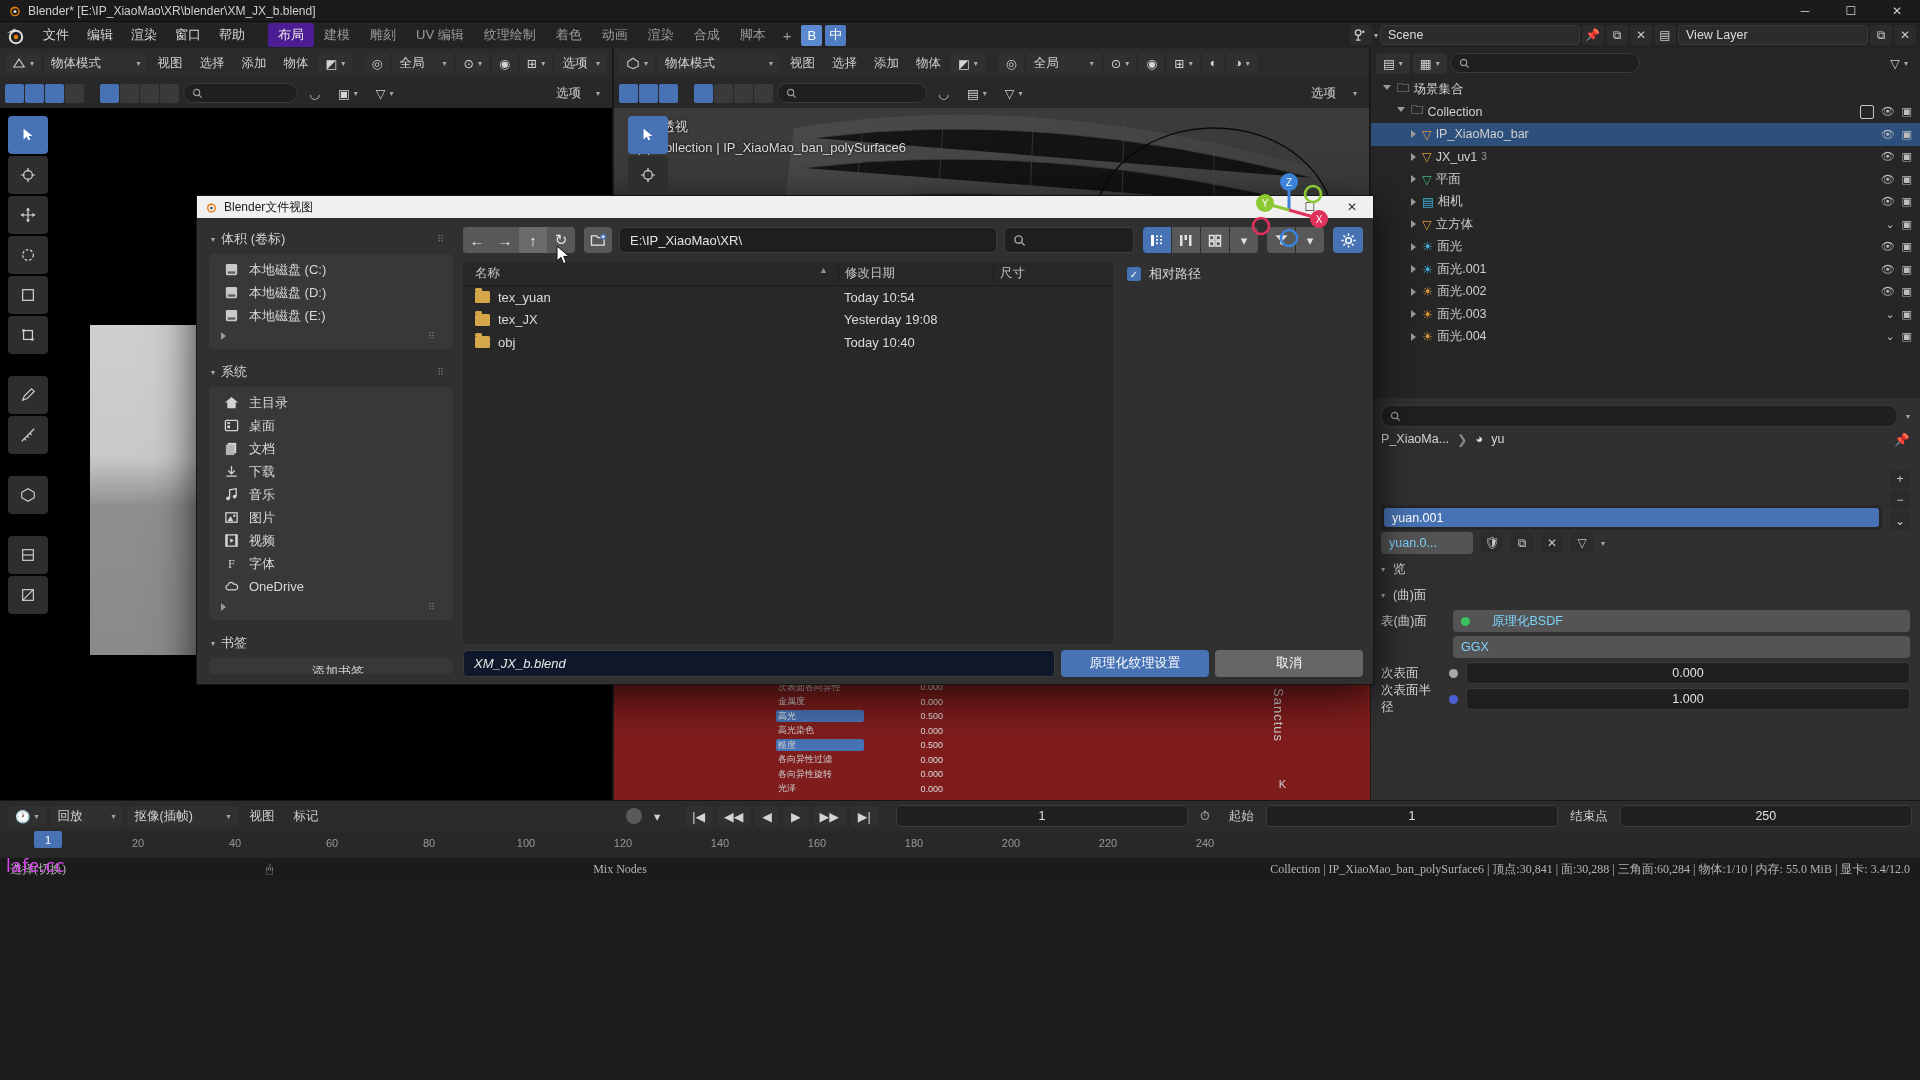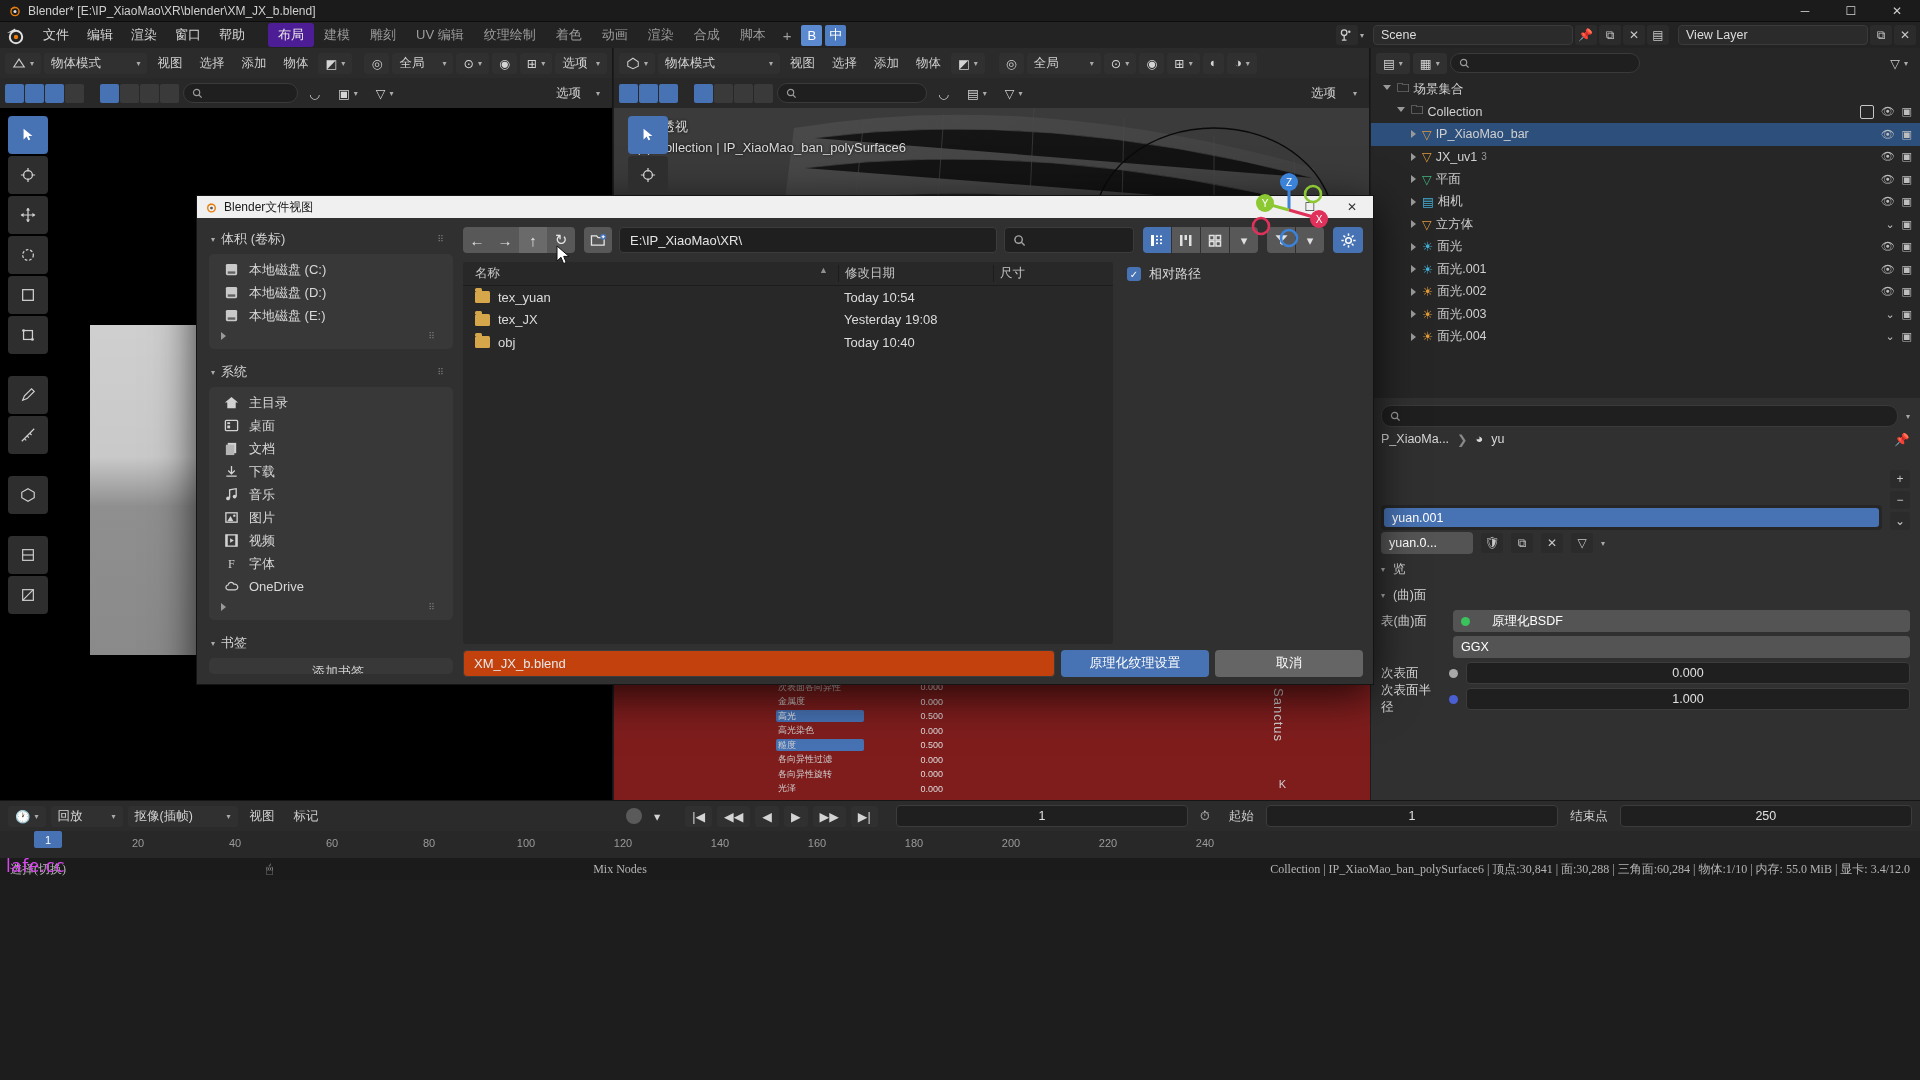--- a/index.html
+++ b/index.html
@@ -30,21 +30,21 @@
   .ws-plus{ padding:3px 7px; color:#a0a0a0; font-size:15px; }
   .ime-box{ width:21px; height:21px; background:#4f7dc4; color:#fff; font-size:13px;
     display:flex; align-items:center; justify-content:center; margin-left:3px;
     border-radius:2px; }
   .ime-box.b{ background:#5b8ad0; }
 
   #topbar-right{ position:absolute; right:0; top:22px; height:26px; display:flex;
     align-items:center; gap:2px; padding-right:4px; }
   .field{ background:#2b2b2b; border:1px solid #3a3a3a; border-radius:4px;
     height:20px; display:flex; align-items:center; padding:0 7px; font-size:12.5px;
-    color:#dcdcdc;margin-left:7px; }
+    color:#dcdcdc; }
   .iconbtn{ width:22px; height:20px; background:#2b2b2b; border-radius:3px;
     display:flex; align-items:center; justify-content:center; color:#c8c8c8;
     font-size:12px; }
 
   
   .editor-header{ background:#2b2b2b; height:30px; display:flex; align-items:center;
     gap:3px; padding:0 5px; }
   .hbtn{ height:21px; background:#303030; border-radius:3px; display:flex;
     align-items:center; gap:4px; padding:0 7px; font-size:12.5px; color:#d4d4d4;
     white-space:nowrap; }
@@ -104,21 +104,21 @@
 
   #props{ position:absolute; left:0; top:351px; width:549px; bottom:0;
     background:#303030; }
   .pr-row{ display:flex; align-items:center; height:26px; padding:0 10px; gap:8px;
     font-size:12.5px; }
   .pr-input{ flex:1; height:22px; background:#1f1f1f; border:1px solid #3c3c3c;
     border-radius:4px; display:flex; align-items:center; justify-content:center;
     font-size:12.5px; color:#e0e0e0; }
   .pr-dd{ flex:1; height:22px; background:#545454; border-radius:4px; display:flex;
     align-items:center; padding:0 8px; justify-content:space-between;
-    font-size:12.5px; color:#ffffff; }
+    font-size:12.5px; color:#7dd3fc; }
   .dot{ width:9px;height:9px;border-radius:50%; }
 
   
   #timeline{ position:absolute; left:0; top:800px; width:1920px; height:58px;
     background:#2b2b2b; border-top:1px solid #161616; }
   #tl-header{ height:30px; display:flex; align-items:center; gap:5px; padding:0 8px; }
   #tl-scale{ position:absolute; left:0; top:30px; width:1920px; height:28px;
     background:#282828; }
   .tick{ position:absolute; top:6px; font-size:11px; color:#9a9a9a; transform:translateX(-50%); }
   #playhead{ position:absolute; left:34px; top:30px; width:28px; height:17px;
@@ -204,23 +204,23 @@
   .folder{ width:15px;height:12px;background:#d6a64a;border-radius:1.5px;
     position:relative; flex:none; }
   .folder:before{ content:""; position:absolute; left:0; top:-3px; width:7px;
     height:3px; background:#d6a64a; border-radius:1.5px 1.5px 0 0; }
   #fopts{ width:250px; padding:3px 0 0 14px; }
   .opt-row{ display:flex; align-items:center; gap:8px; font-size:13px; color:#d8d8d8; }
   .cbox{ width:14px;height:14px;background:#4772b3;border-radius:3px;
     display:flex;align-items:center;justify-content:center;color:#fff;font-size:10px; }
 
   #fbottom{ height:40px; display:flex; align-items:center; gap:6px; padding:6px 0 8px 0; }
-  #fnamefield{ flex:1; height:27px; background:#c2410c; border:1px solid #3c3c3c;
+  #fnamefield{ flex:1; height:27px; background:#0f172a; border:1px solid #3c3c3c;
     border-radius:4px; display:flex; align-items:center; padding:0 10px;
-    font-size:13px; color:#e8e8e8; }
+    font-size:13px; color:#e8e8e8;font-style:italic; }
   .fbtn{ width:148px; height:27px; border-radius:4px; display:flex;
     align-items:center; justify-content:center; font-size:13px; color:#fff; }
   .fbtn.primary{ background:#4772b3; }
   .fbtn.secondary{ background:#656565; }
 
   .sq{ width:14px;height:14px;border:1.5px solid #c6c6c6;border-radius:2px;
     display:inline-block; }
   .wm{ position:absolute; left:6px; top:856px; font-size:17px; color:#d946ef;
     font-family:"DejaVu Sans",sans-serif; letter-spacing:.5px; }
   .nowrap{ white-space:nowrap; }

